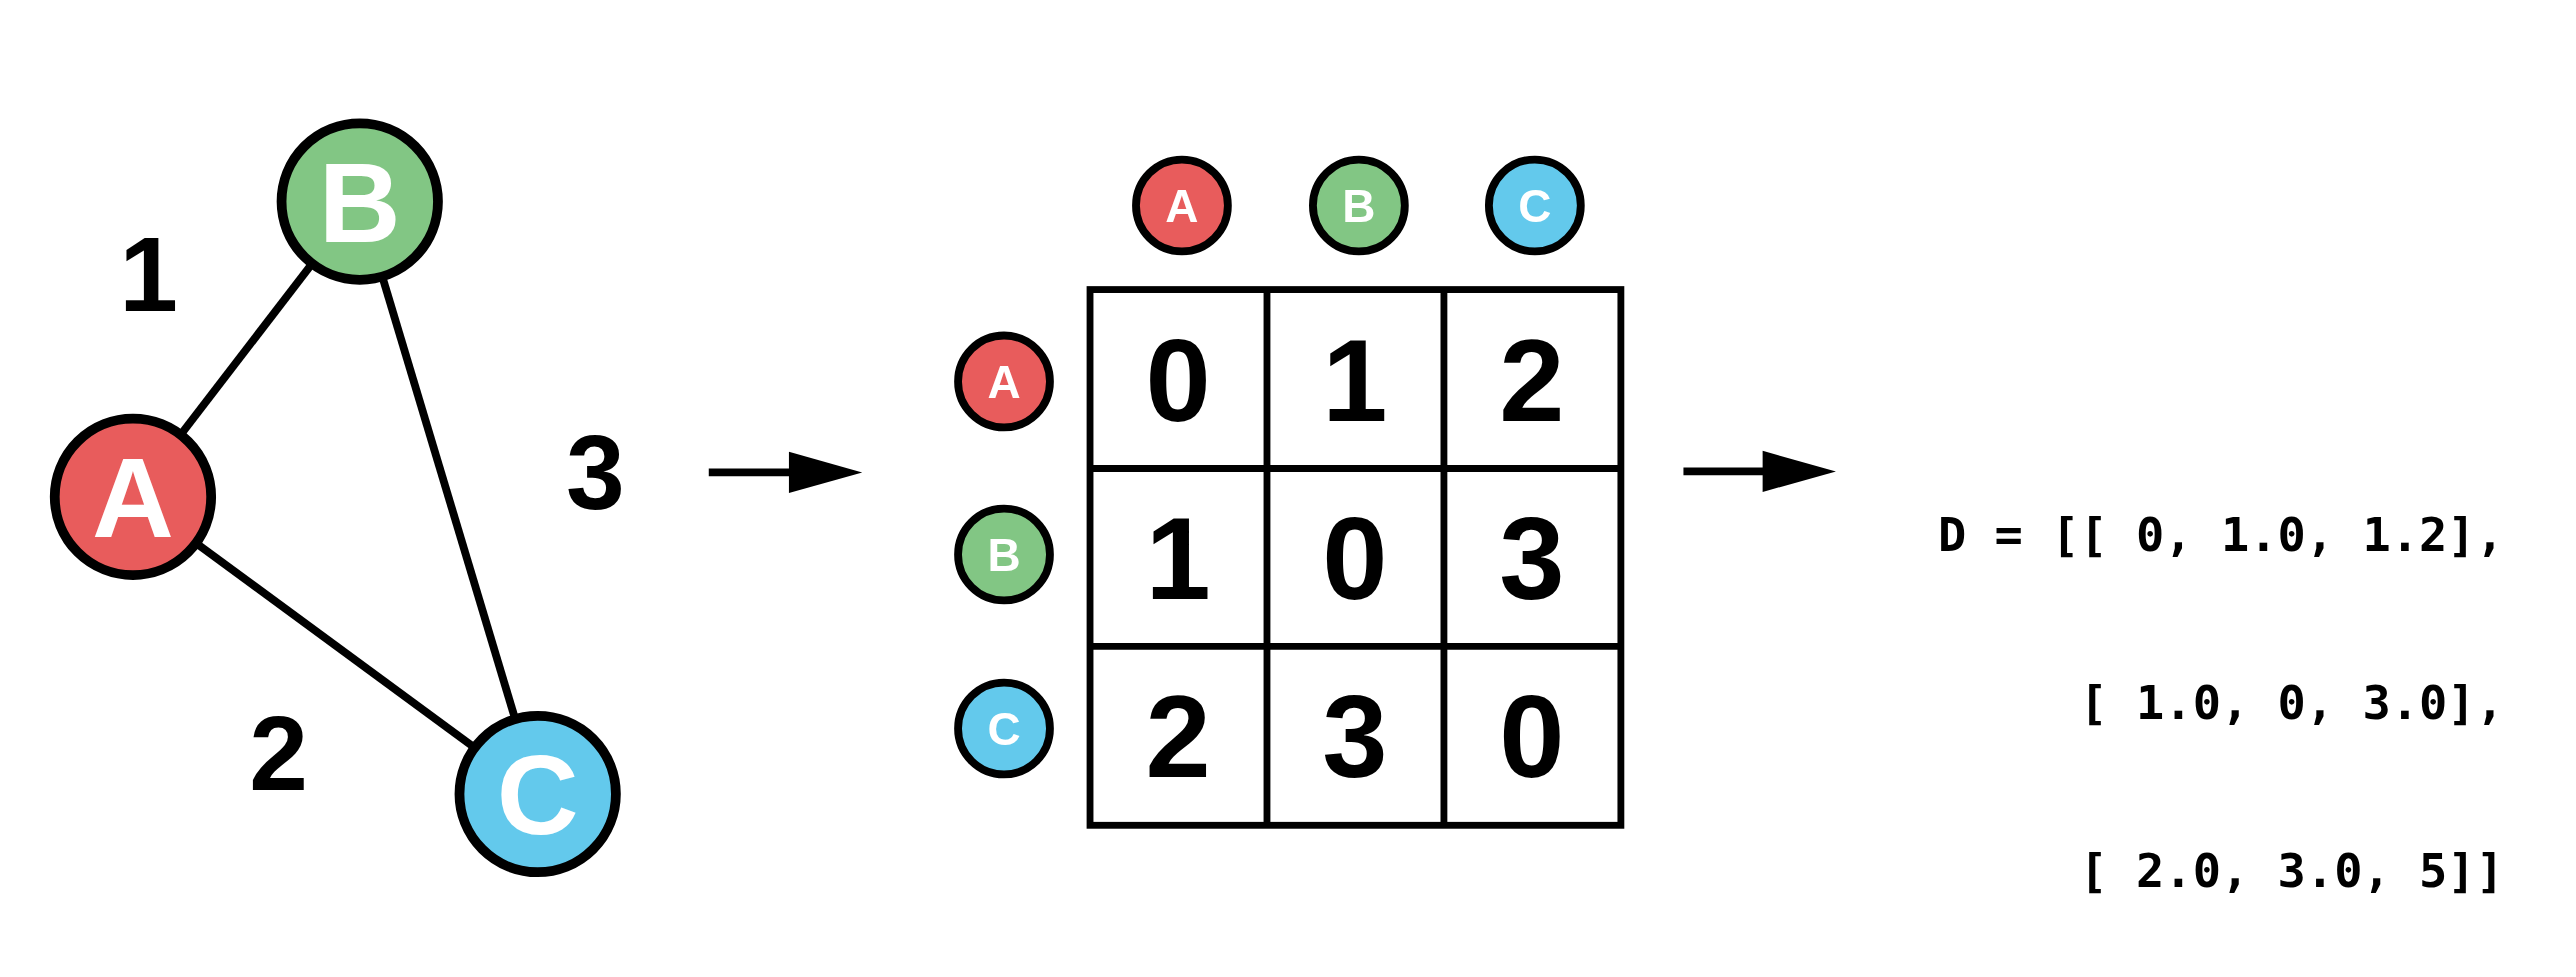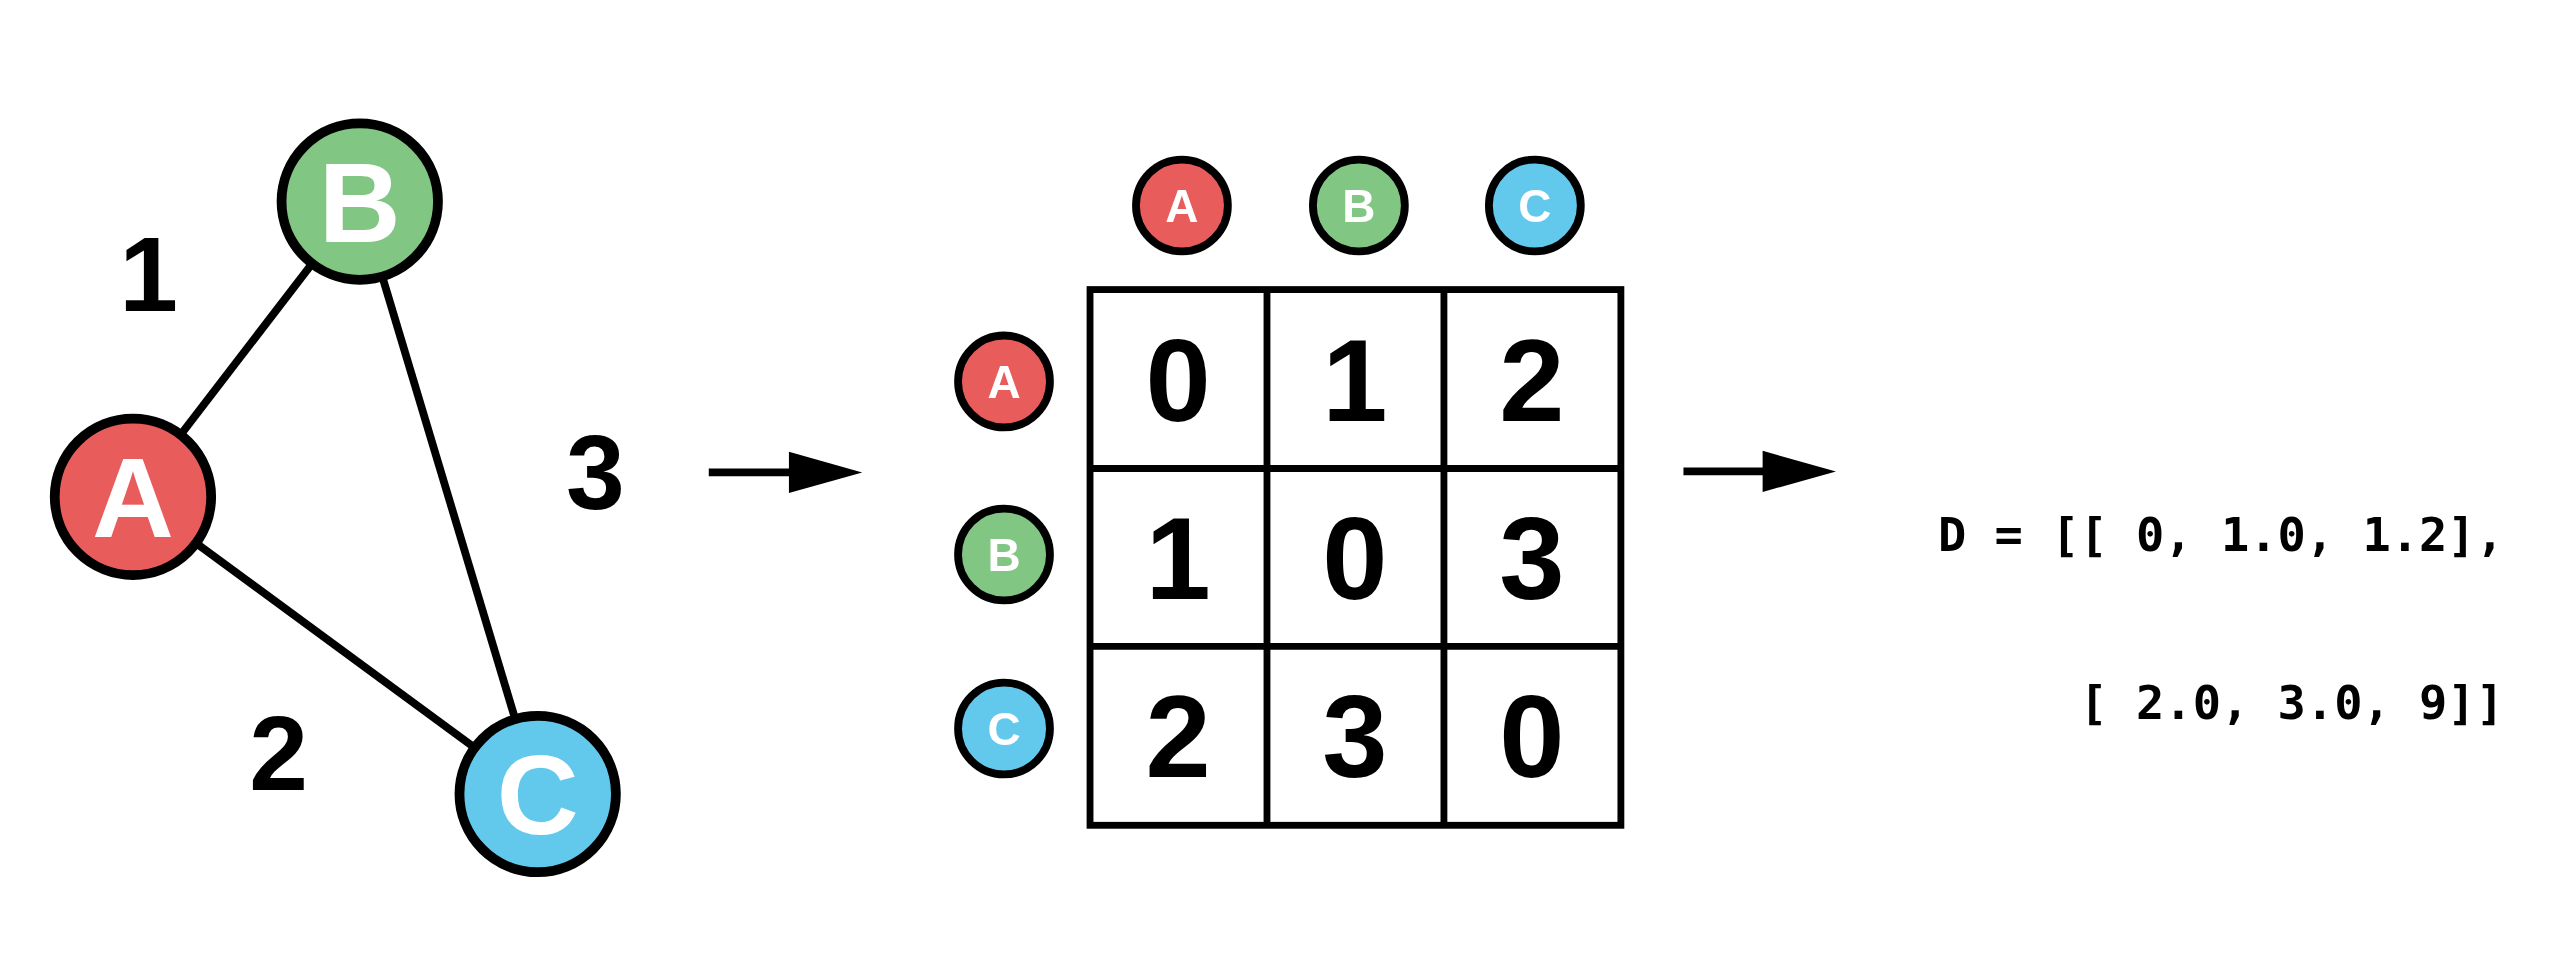--- a/index.html
+++ b/index.html
@@ -170,17 +170,18 @@
     </g>
 
     <g>
       <line class="arrow-tail" x1="1722" y1="482" x2="1808" y2="482"></line>
       <polygon class="arrow-head" points="1803,461 1803,503 1878,482"></polygon>
     </g>
   </svg>
 
   <div class="code-block">
     <div>D = [[ 0, 1.0, 1.2],</div>
-    <div>     [ 2.0, 3.0, 9]]</div>
+    <div>     [ 1.0, 0, 3.0],</div>
+    <div>     [ 2.0, 3.0, 5]]</div>
   </div>
 
 </div>
 
 
 </body></html>

